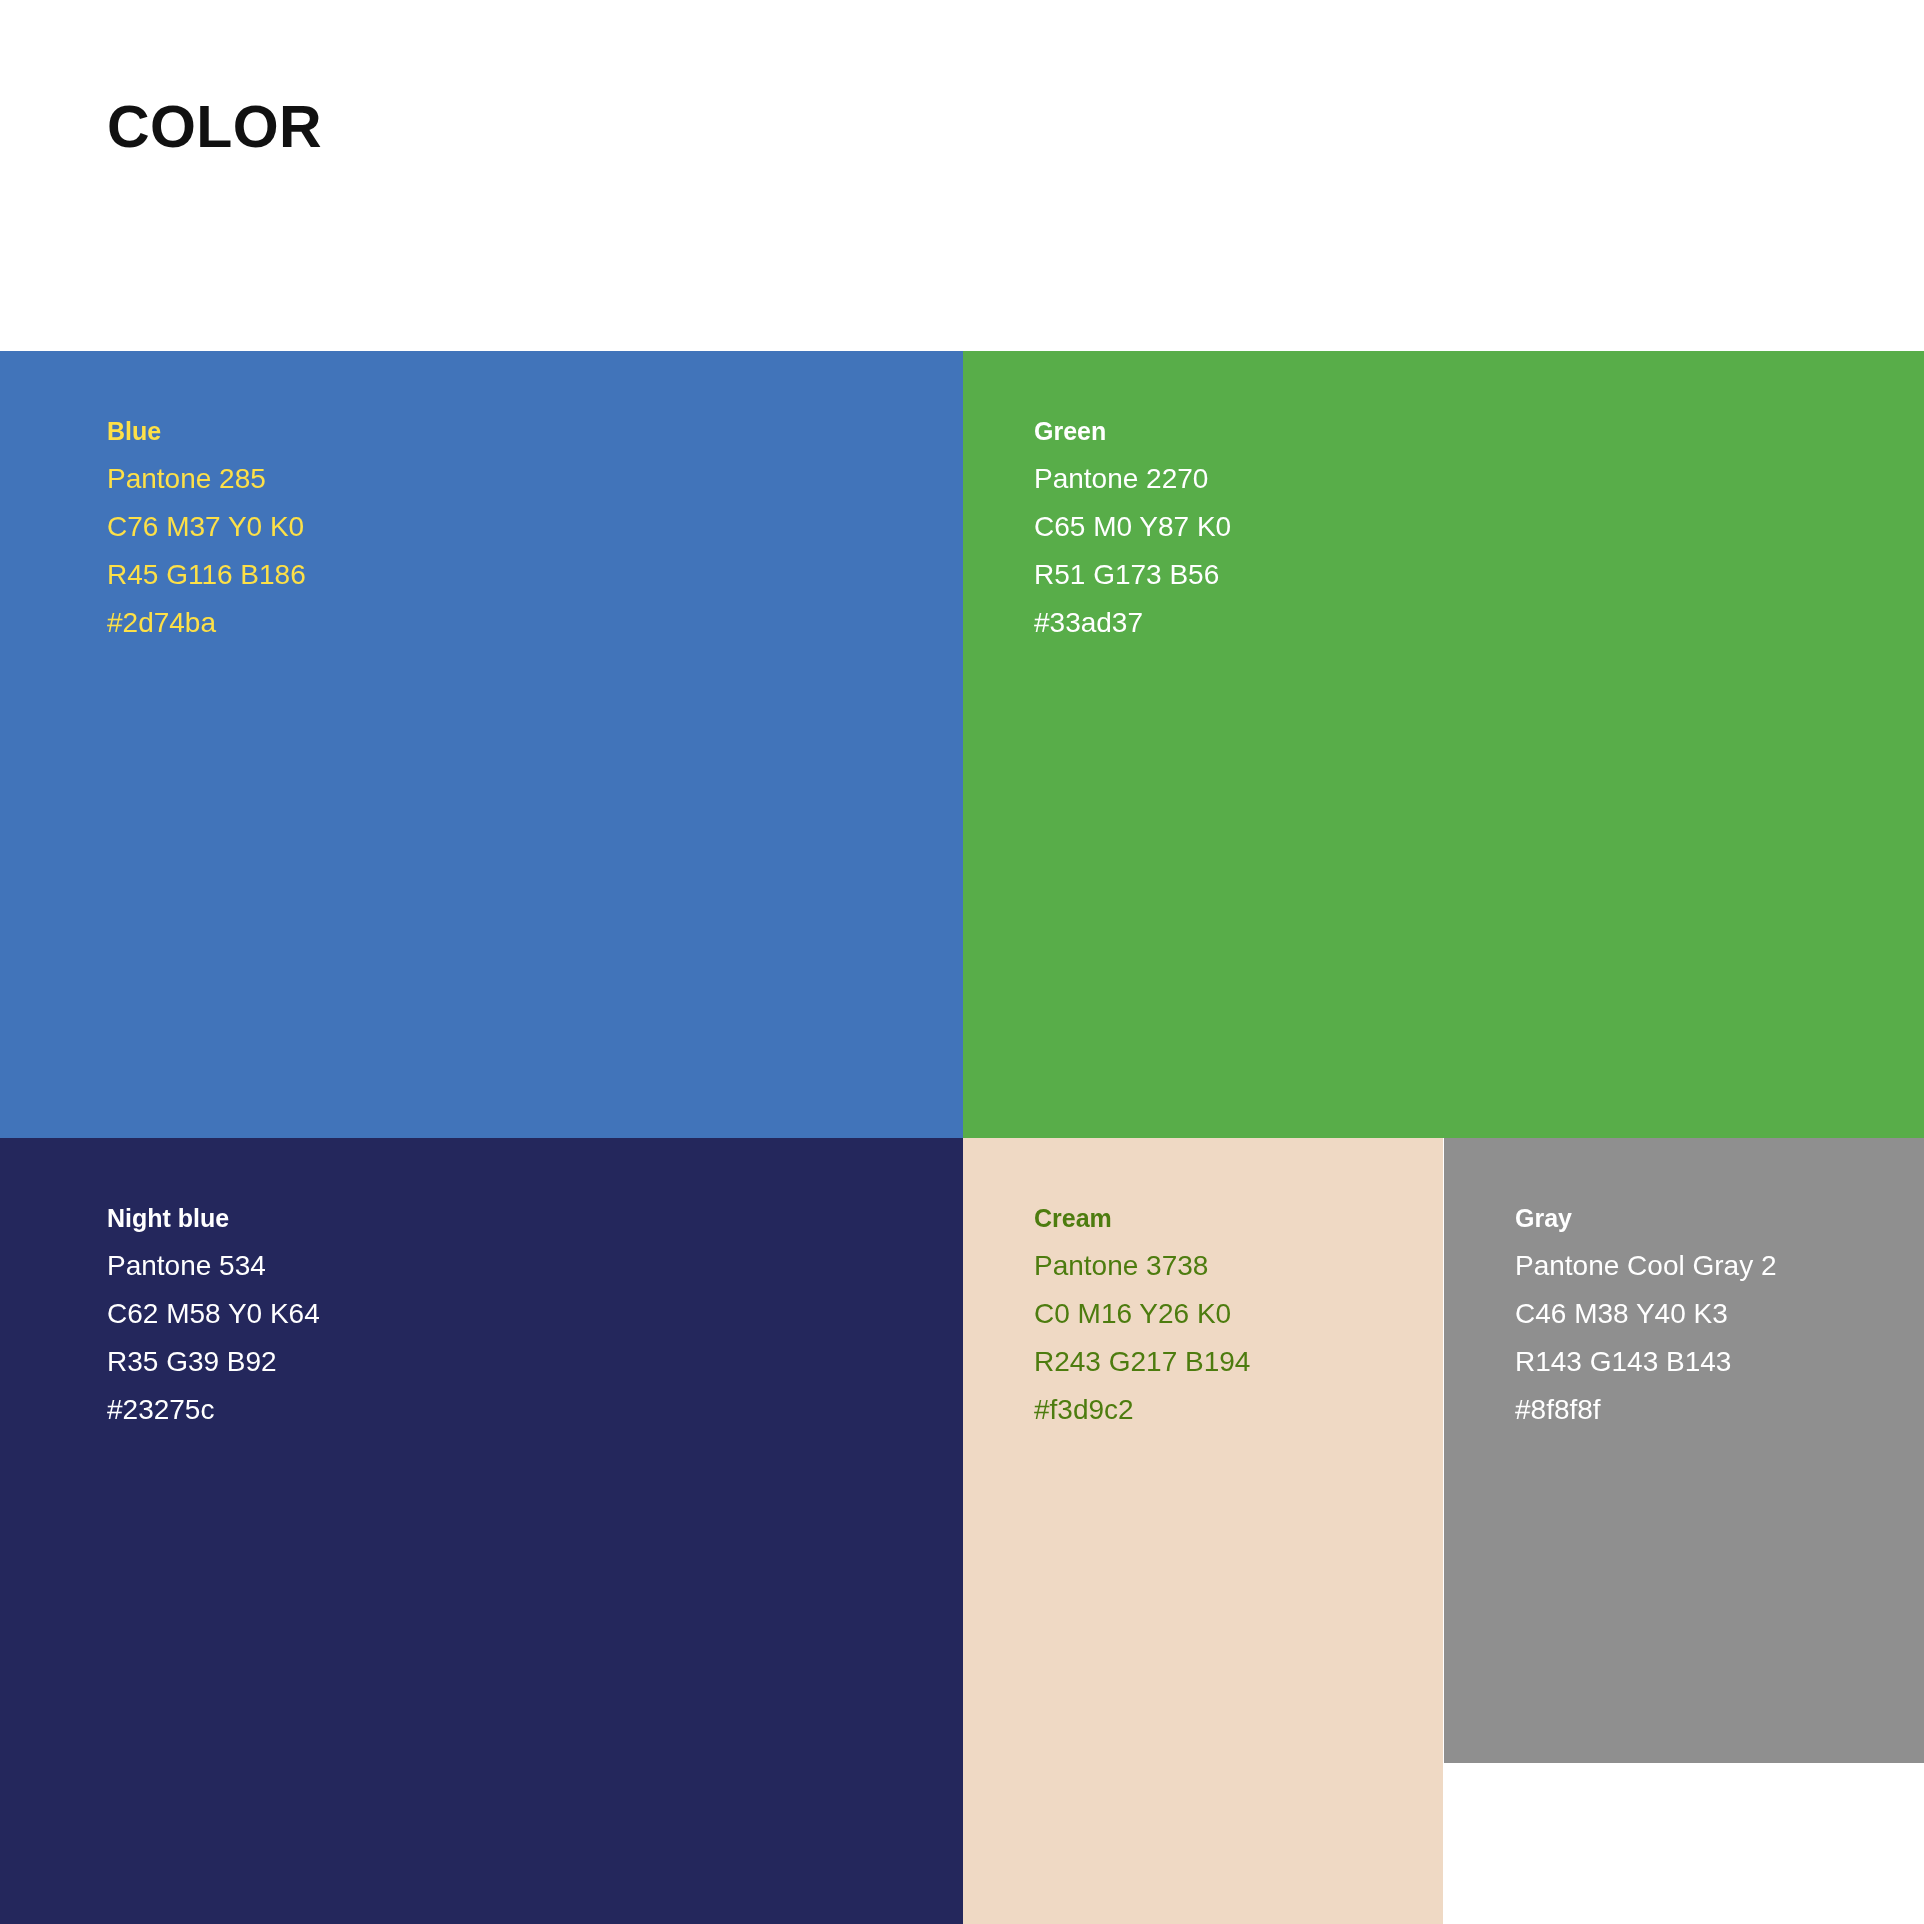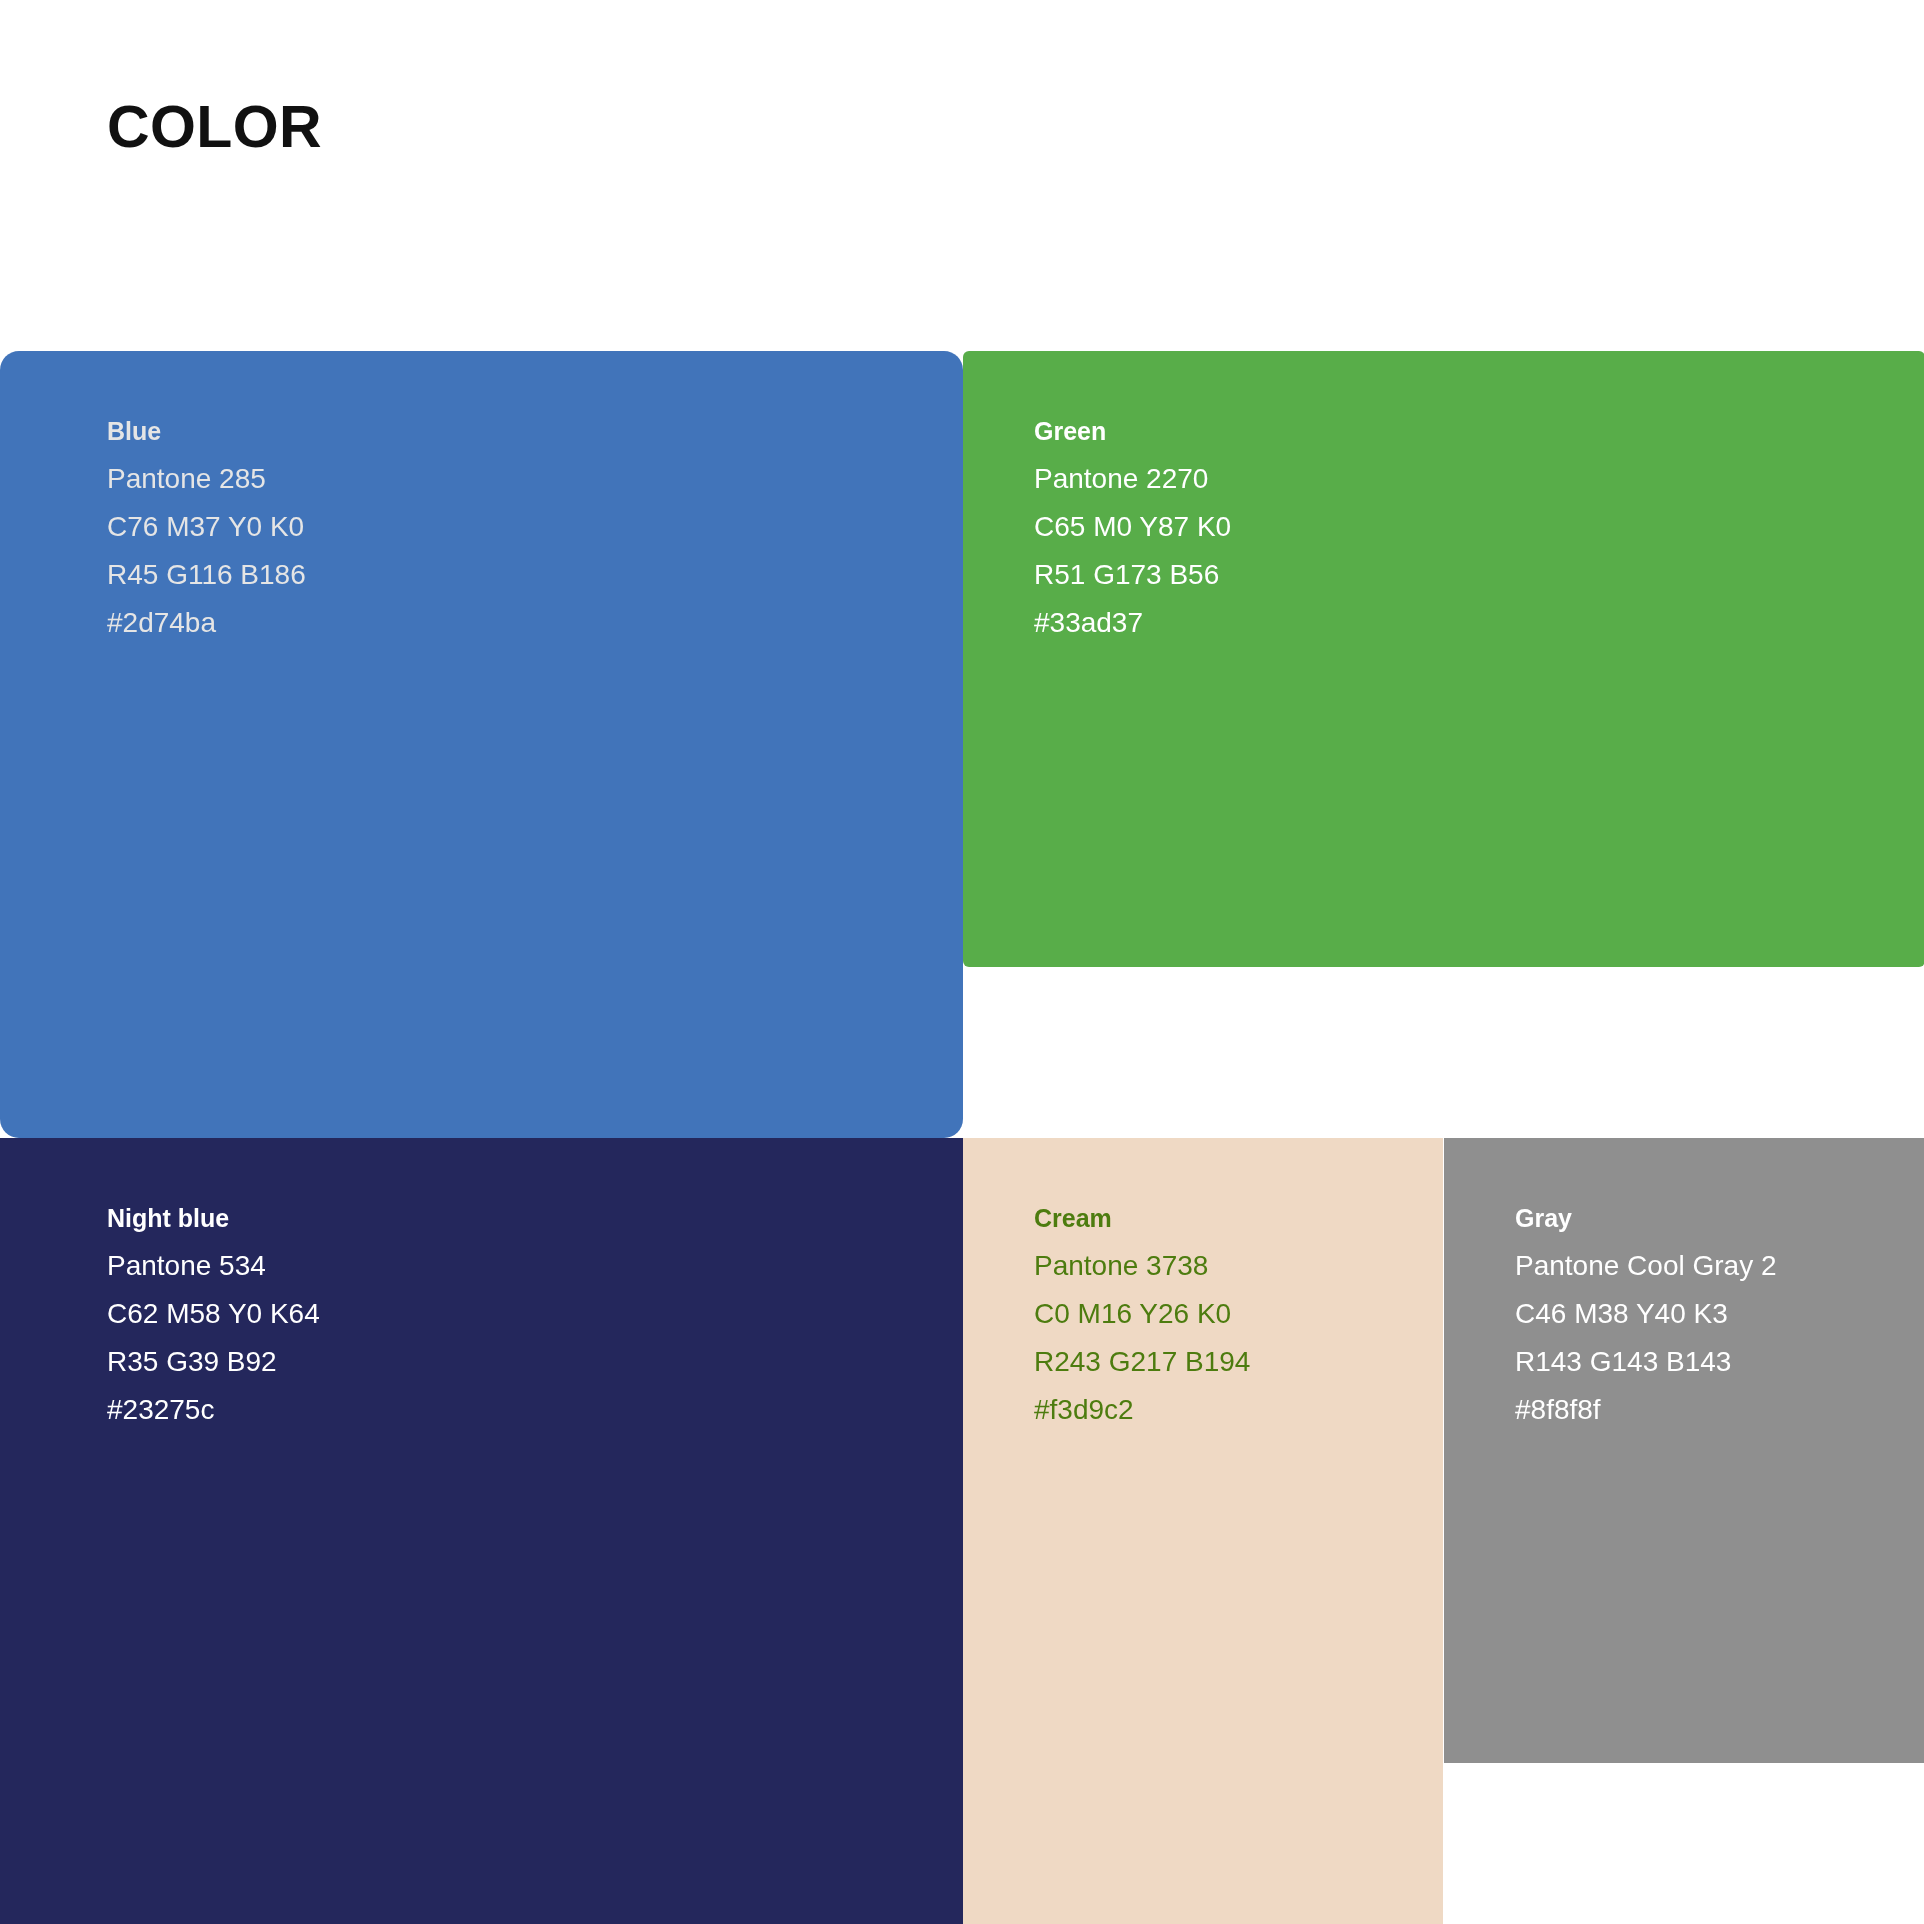--- a/index.html
+++ b/index.html
@@ -82,22 +82,21 @@
     top: 0;
     width: 963px;
     height: 787px;
   }
   .sw-blue .swatch-inner { left: 107px; }
 
   .sw-green {
     left: 963px;
     top: 0;
     width: 962px;
-    height: 616px;
-    border-radius: 6px;
+    height: 787px;
   }
   .sw-green .swatch-inner { left: 71px; }
 
   .sw-nightblue {
     left: 0;
     top: 787px;
     width: 963px;
     height: 787px;
   }
   .sw-nightblue .swatch-inner { left: 107px; }
@@ -122,21 +121,21 @@
 <body>
 
 <div id="page">
 
   <div class="header" style="background: rgb(255, 255, 255);">
     <div class="page-title" style="color: rgb(17, 17, 17);">COLOR</div>
   </div>
 
   <div class="swatch-grid">
 
-    <div class="swatch sw-blue" style="background: rgb(65, 116, 186); color: #e5e5e5; border-radius: 19px;">
+    <div class="swatch sw-blue" style="background: rgb(65, 116, 186); color: #fde047;">
       <div class="swatch-inner">
         <div class="swatch-name">Blue</div>
         <div class="swatch-line">Pantone 285</div>
         <div class="swatch-line">C76 M37 Y0 K0</div>
         <div class="swatch-line">R45 G116 B186</div>
         <div class="swatch-line">#2d74ba</div>
       </div>
     </div>
 
     <div class="swatch sw-green" style="background: rgb(88, 173, 73); color: rgb(255, 255, 255);">

